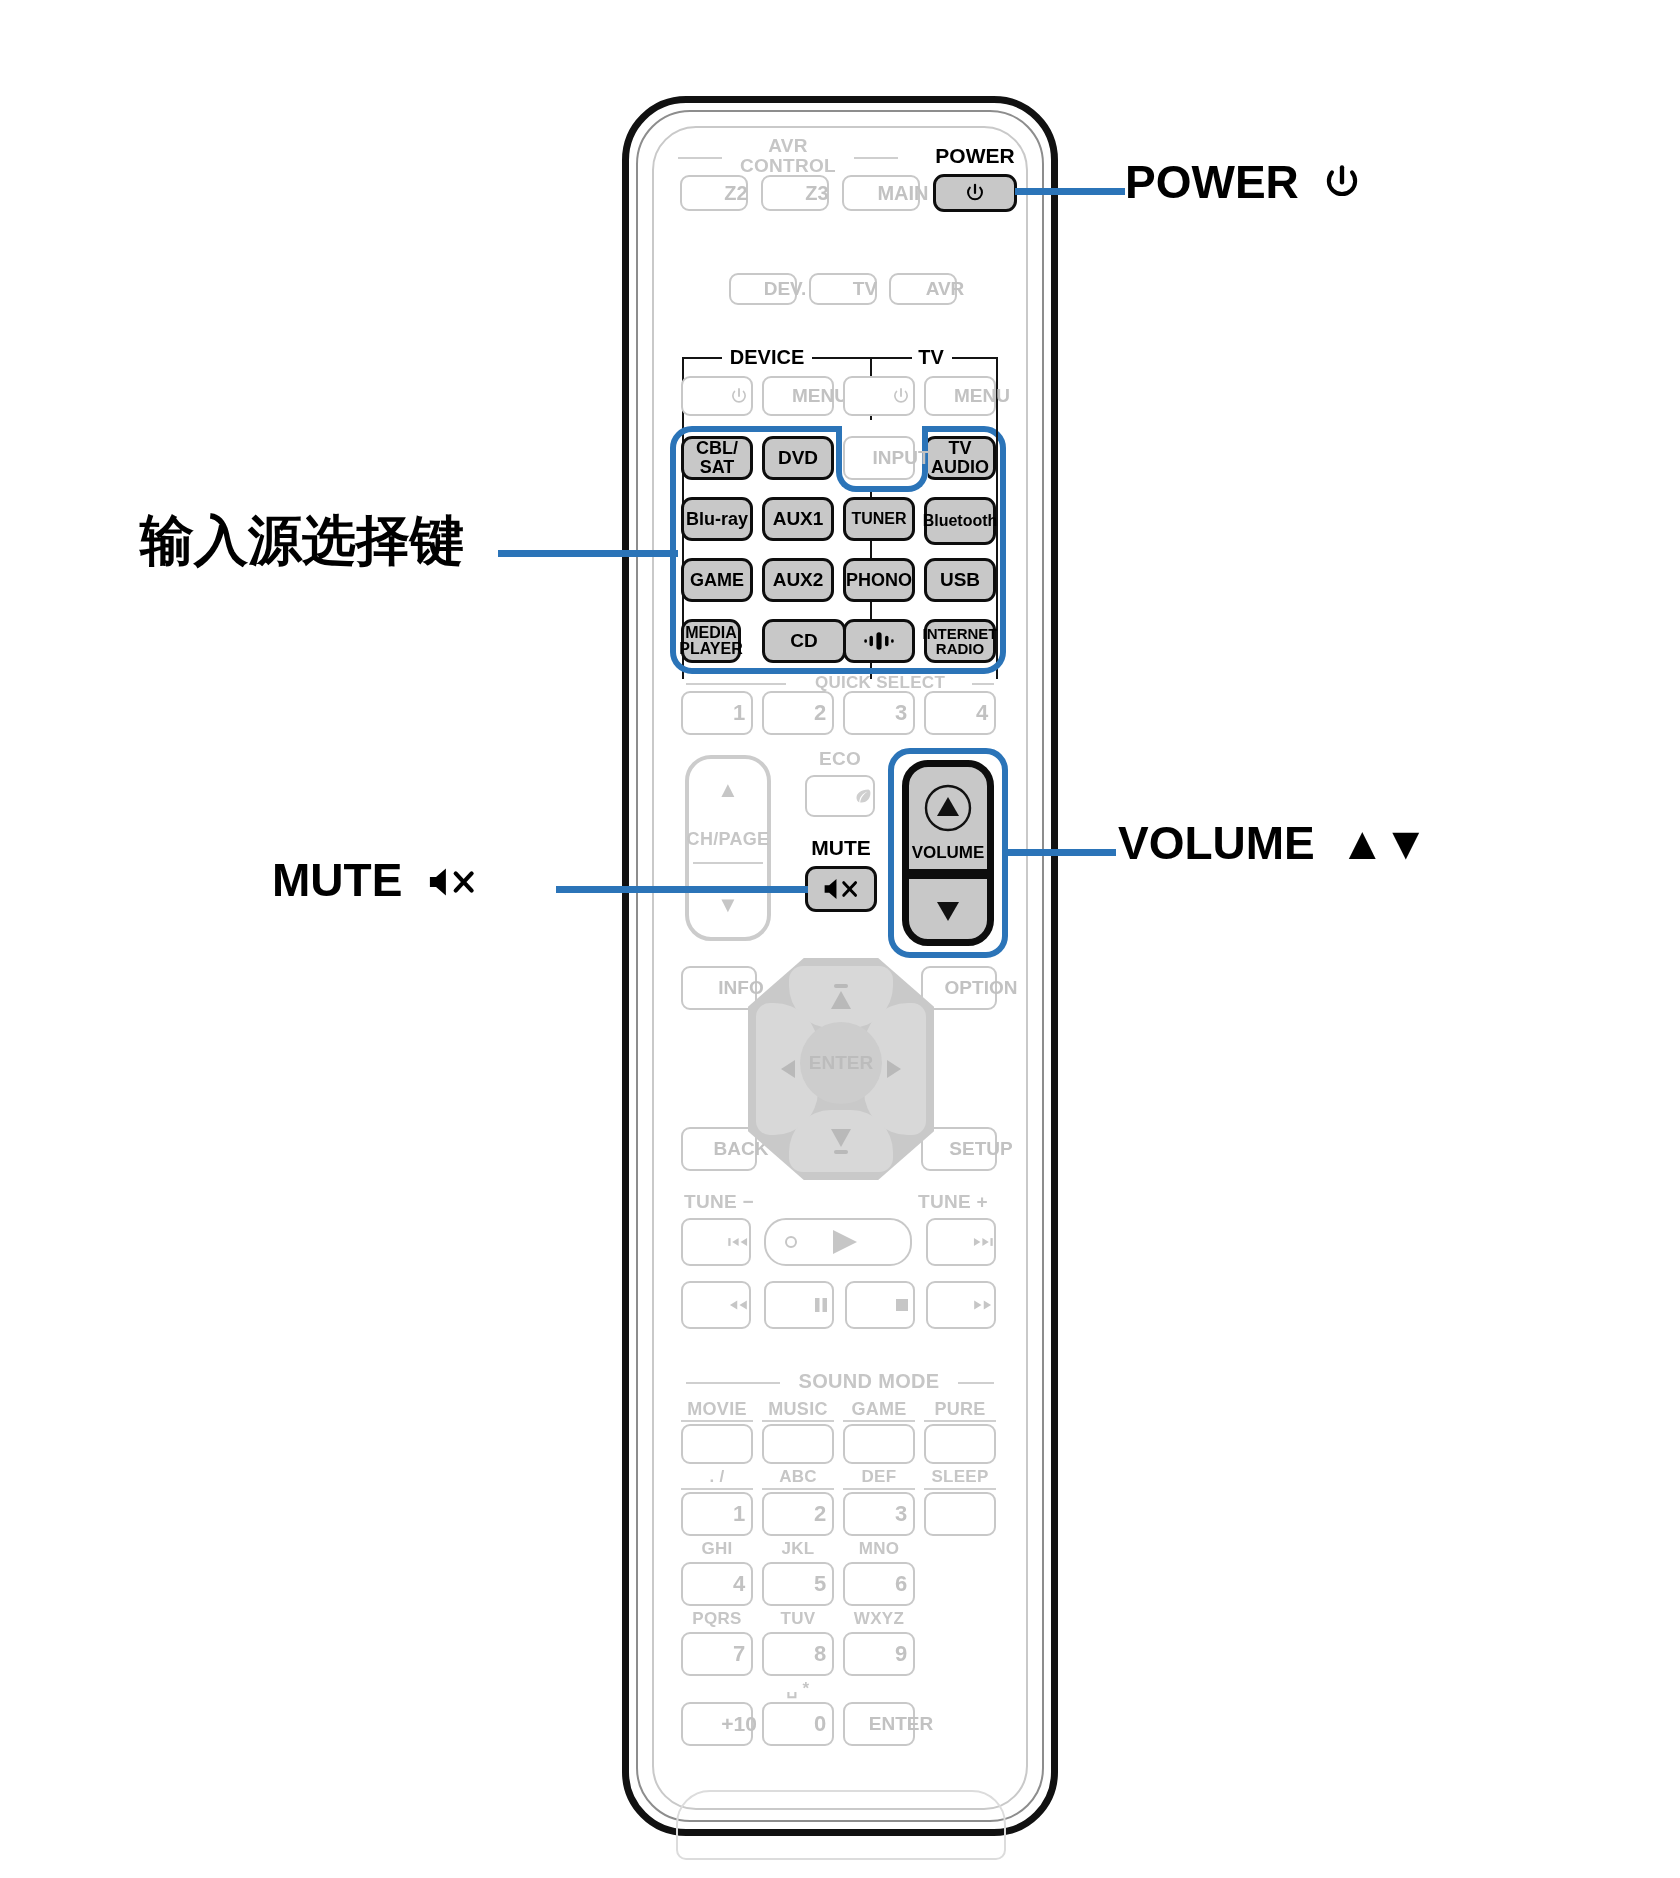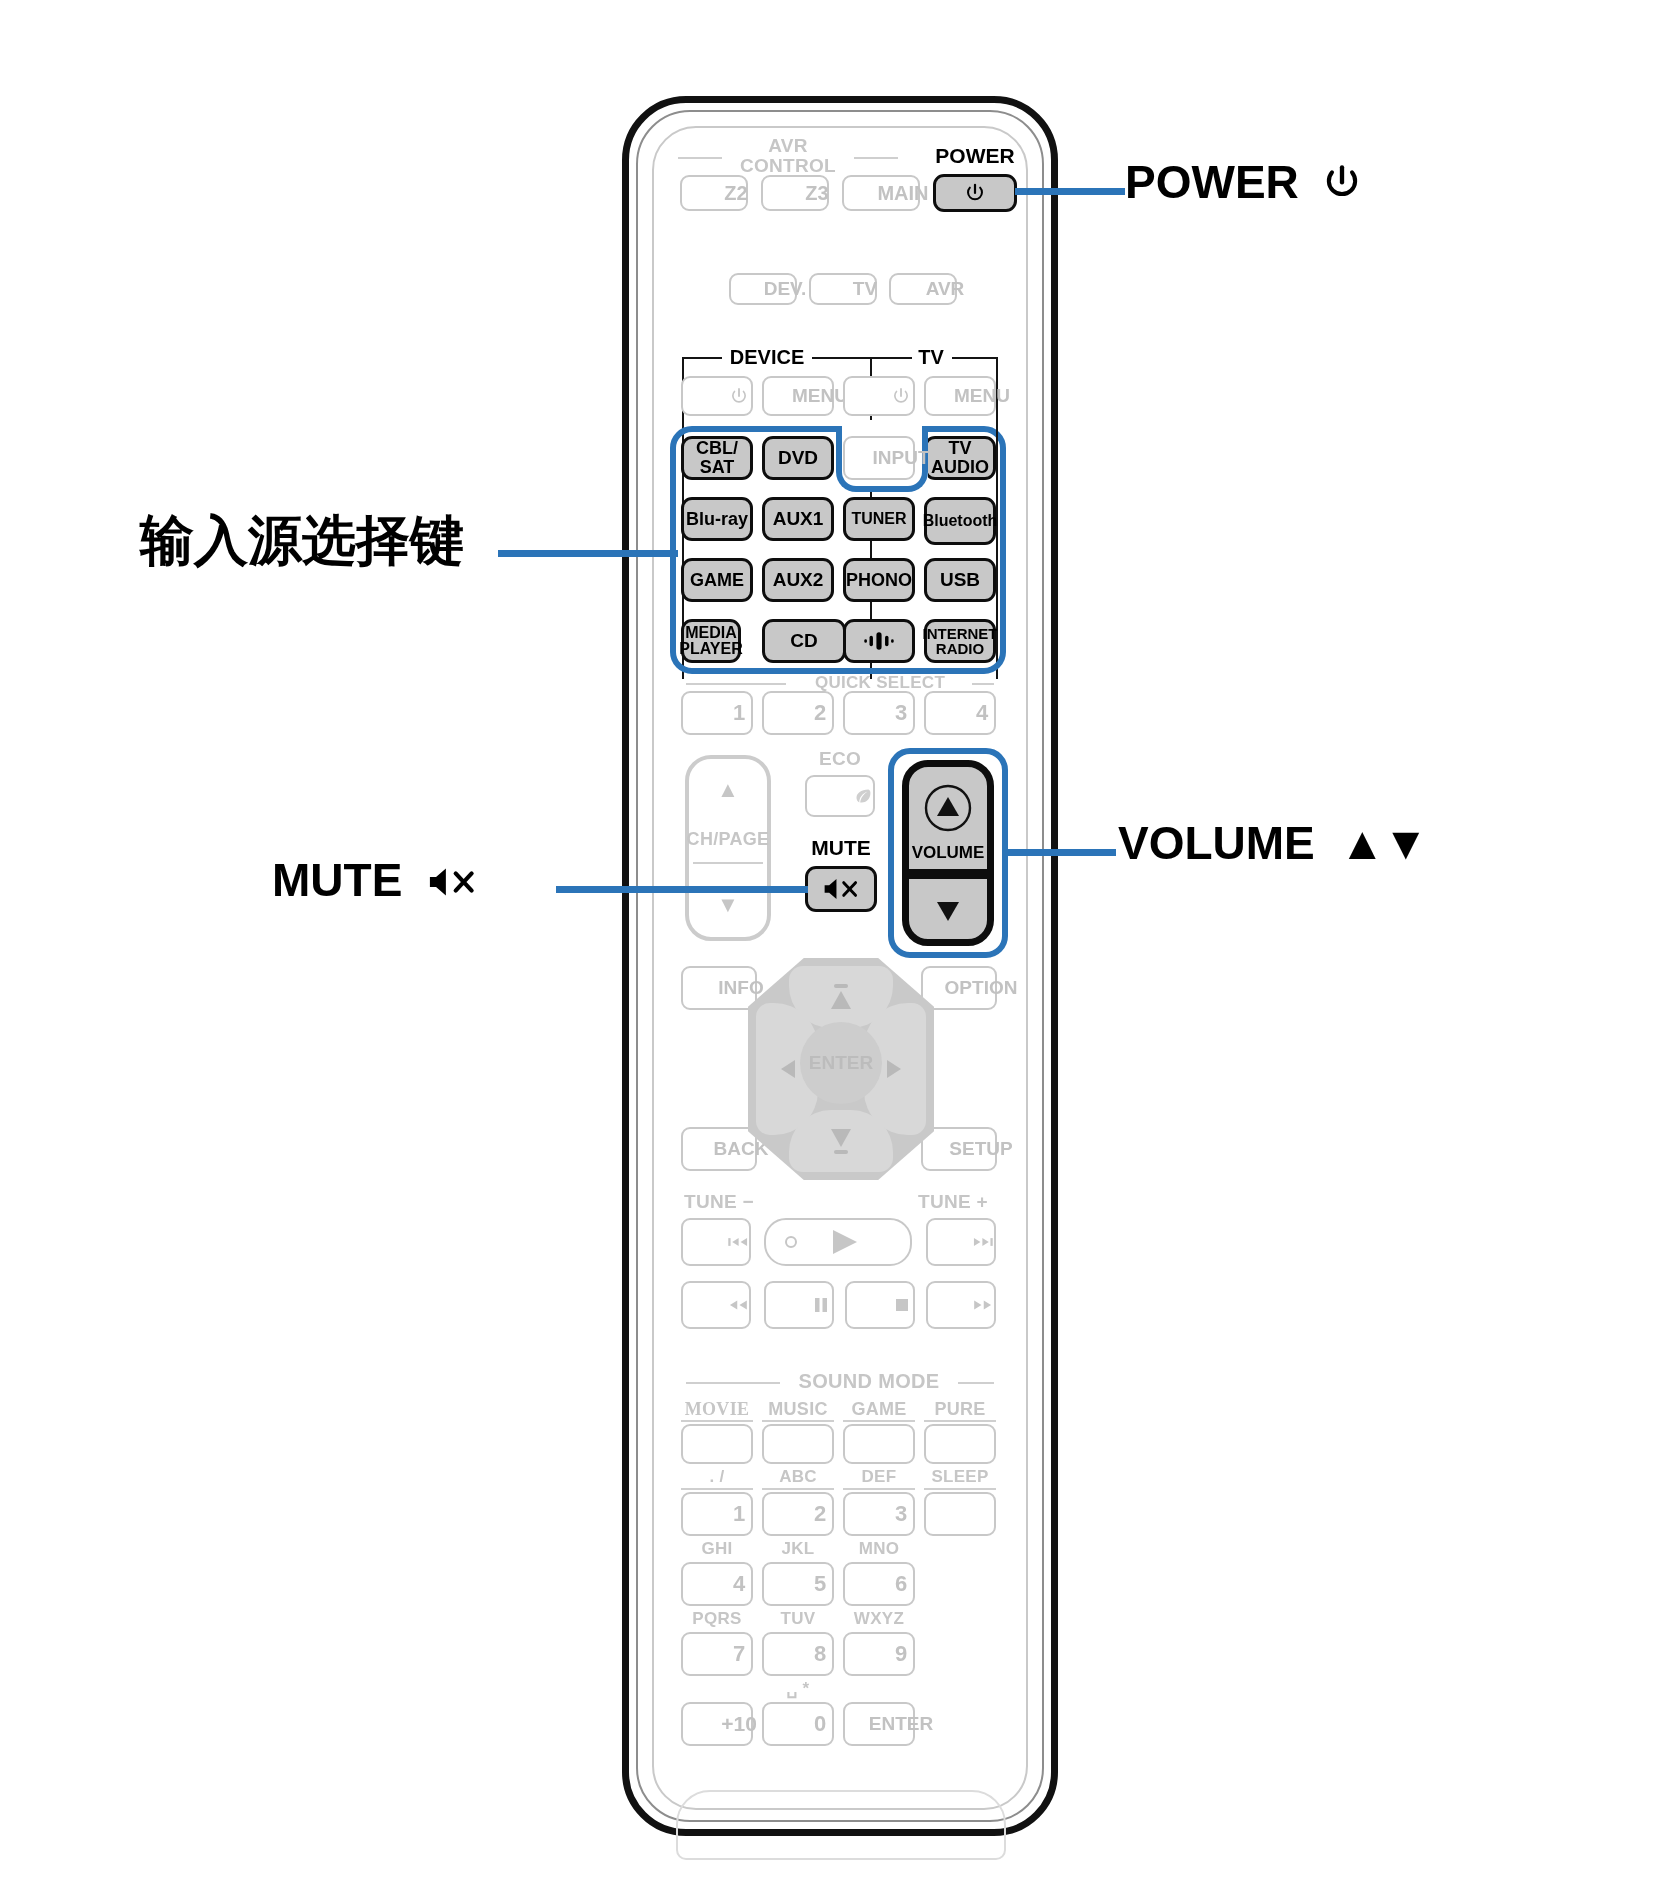--- a/index.html
+++ b/index.html
@@ -262,21 +262,21 @@
   <svg width="30" height="16" viewBox="0 0 30 16">
     <polygon points="3,2 3,14 13,8" fill="#c6c6c6"></polygon>
     <polygon points="16,2 16,14 26,8" fill="#c6c6c6"></polygon>
   </svg>
 </div>
 
 <div class="abs gline" style="left:686px;top:1382px;width:94px;"></div>
 <div class="abs glabel ctr" style="left:784px;top:1369px;width:170px;height:24px;font-size:20px;">SOUND MODE</div>
 <div class="abs gline" style="left:958px;top:1382px;width:36px;"></div>
 
-<div class="abs glabel ctr" style="left:681px;top:1398px;width:72px;height:22px;font-size:18px;border-bottom:2px solid #cfcfcf;font-family:Liberation Serif, serif;">MOVIE</div>
+<div class="abs glabel ctr" style="left:681px;top:1398px;width:72px;height:22px;font-size:18px;border-bottom:2px solid #cfcfcf;">MOVIE</div>
 <div class="abs glabel ctr" style="left:762px;top:1398px;width:72px;height:22px;font-size:18px;border-bottom:2px solid #cfcfcf;">MUSIC</div>
 <div class="abs glabel ctr" style="left:843px;top:1398px;width:72px;height:22px;font-size:18px;border-bottom:2px solid #cfcfcf;">GAME</div>
 <div class="abs glabel ctr" style="left:924px;top:1398px;width:72px;height:22px;font-size:18px;border-bottom:2px solid #cfcfcf;">PURE</div>
 
 <div class="abs gbtn" style="left:681px;top:1424px;width:72px;height:40px;"></div>
 <div class="abs gbtn" style="left:762px;top:1424px;width:72px;height:40px;"></div>
 <div class="abs gbtn" style="left:843px;top:1424px;width:72px;height:40px;"></div>
 <div class="abs gbtn" style="left:924px;top:1424px;width:72px;height:40px;"></div>
 
 <div class="abs glabel ctr" style="left:681px;top:1466px;width:72px;height:22px;font-size:17px;border-bottom:2px solid #cfcfcf;">. /</div>

